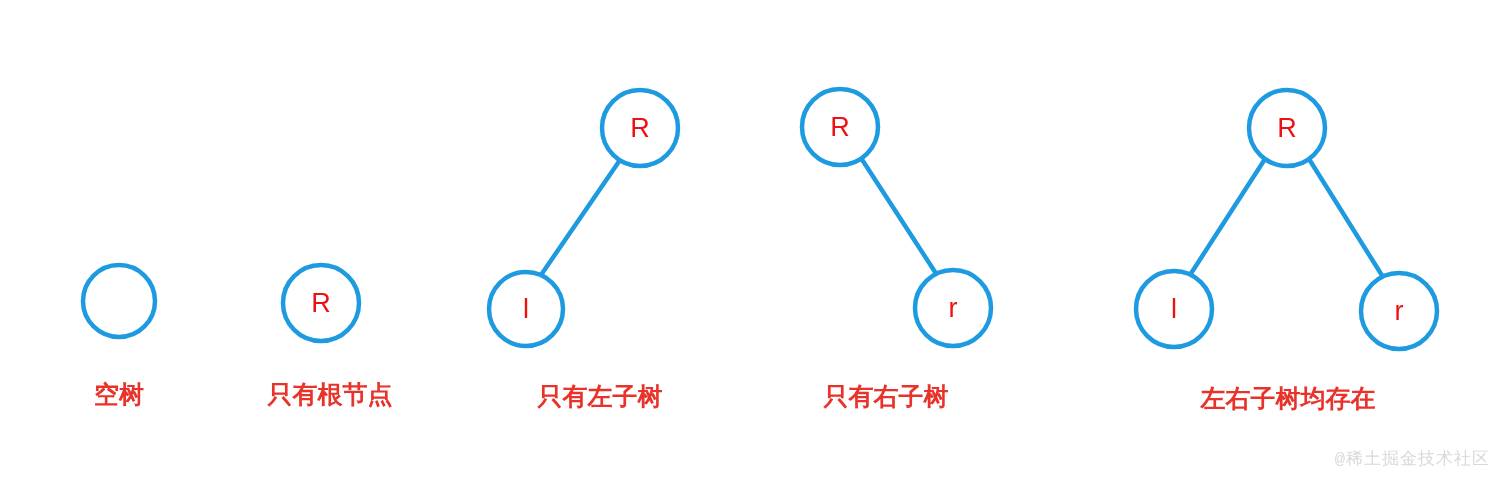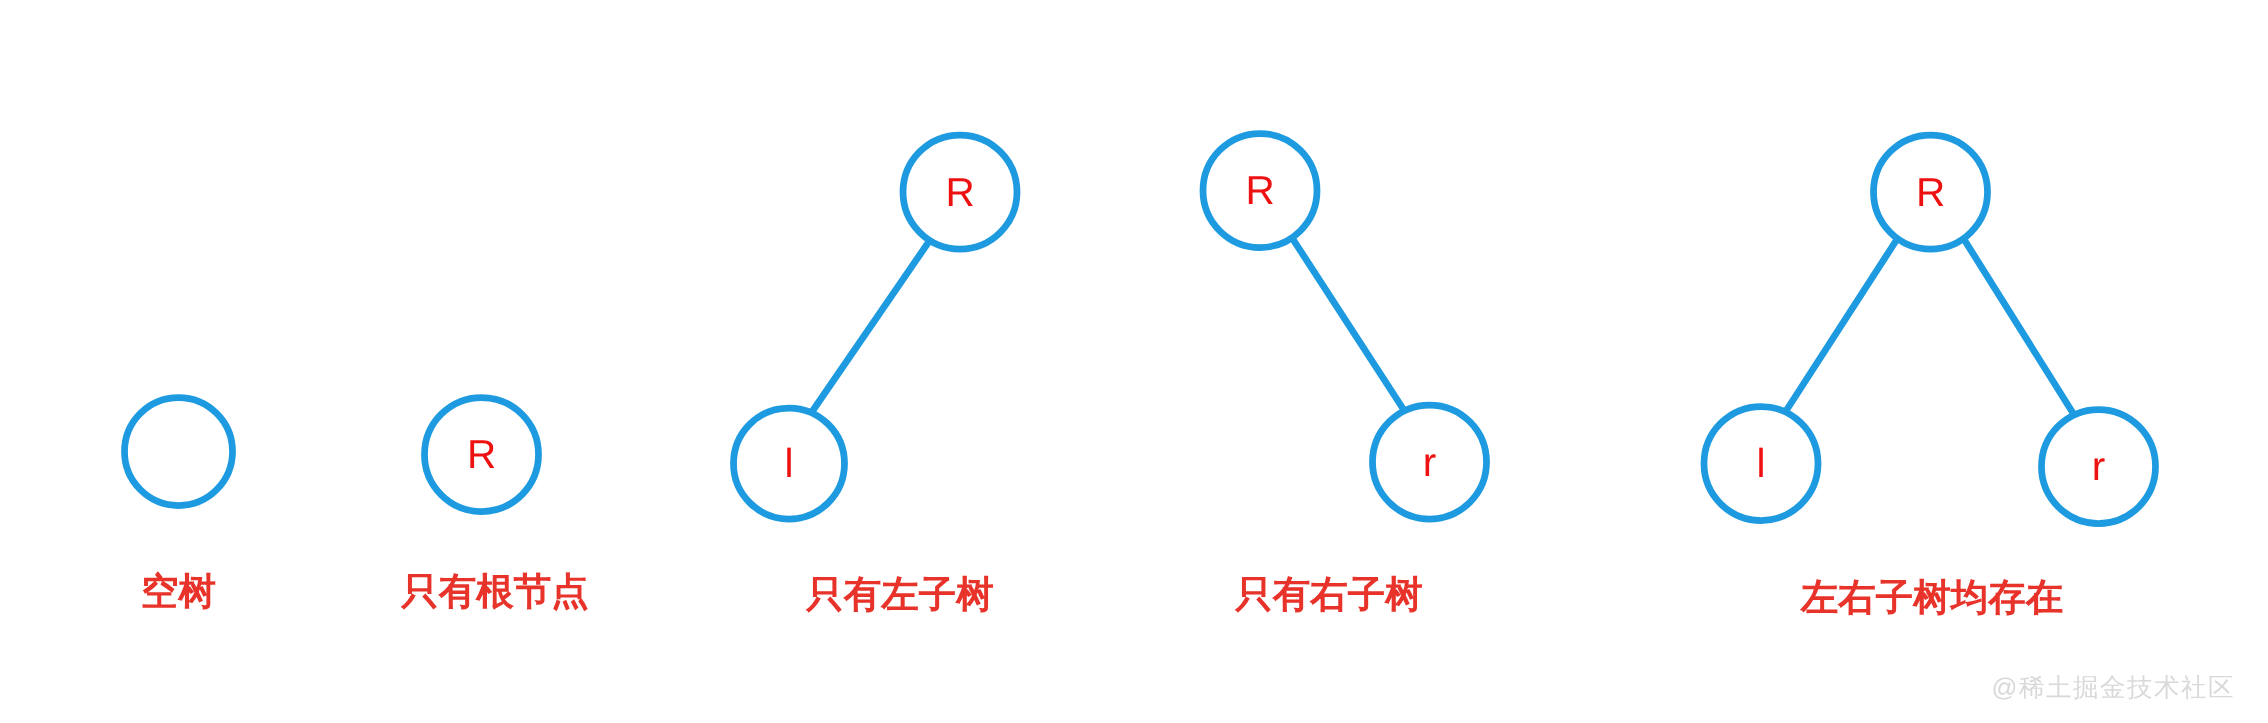--- a/index.html
+++ b/index.html
@@ -47,21 +47,21 @@
     font-size: 25px;
     font-weight: 600;
     text-anchor: middle;
     dominant-baseline: central;
   }
   .watermark-text {
     position: absolute;
     right: 22px;
     bottom: 12px;
     color: #d9d9d9;
-    font-family: Liberation Sans, sans-serif;
+    font-family: Liberation Mono, monospace;
     font-size: 17px;
     letter-spacing: 1px;
     white-space: nowrap;
     user-select: none;
   }
 </style>
 </head>
 <body>
 
 <svg id="figure-canvas" viewBox="0 0 1512 482" xmlns="http://www.w3.org/2000/svg">

